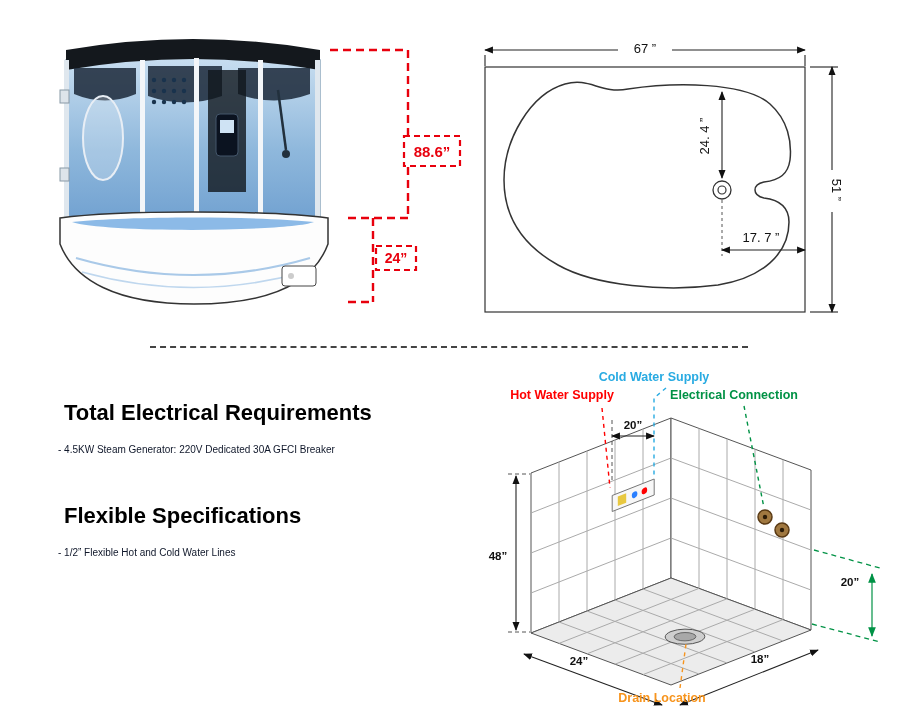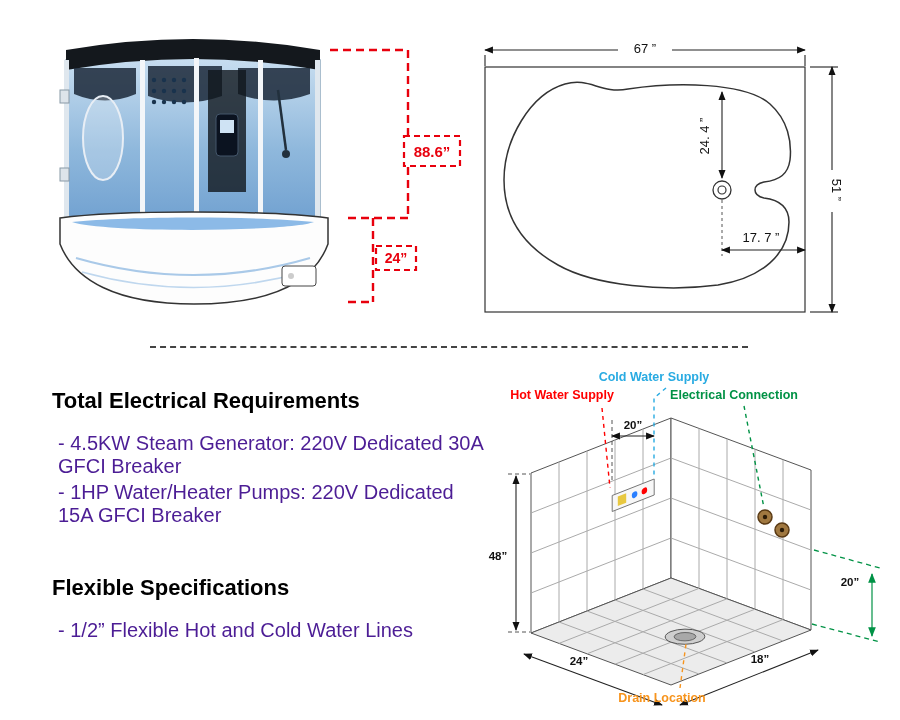--- a/index.html
+++ b/index.html
@@ -23,22 +23,22 @@
   .floorrect{fill:#ececec;stroke:#555;}
   .grout{stroke:#aaa;stroke-width:1;fill:none;}
   .leader{stroke-width:1.4;stroke-dasharray:4 4;fill:none;}
   .ilabel{font-size:12.5px;font-weight:bold;text-anchor:middle;}
   .idim{font-size:11.5px;font-weight:bold;fill:#111;text-anchor:middle;}
   .idimline{stroke:#222;stroke-width:1.1;fill:none;}
   .gdash{stroke-dasharray:5 4;stroke-width:1.3;fill:none;}
   .blkdash{stroke:#555;stroke-width:1;stroke-dasharray:4 3;fill:none;}
 
   
-  .section-title{font-size:22px;font-weight:bold;color:#000;margin:0;}
-  .section-item{font-size:20px;color:#4c1d95;margin:3px 0 3px 6px;}
+  .section-title{font-size:22px;font-weight:bold;color:#000;margin:12px;}
+  .section-item{font-size:10px;color:#0f172a;margin:3px 0 3px 6px;}
   .divider{border-top:2px dashed #444;height:0;}
 </style>
 </head>
 <body>
 
 <svg class="abs" style="left:48px;top:20px" width="415" height="292" viewBox="0 0 415 292">
   <defs>
     <linearGradient id="glassGrad" x1="0" y1="0" x2="0" y2="1">
       <stop offset="0" stop-color="#cde1f2"></stop>
       <stop offset="0.55" stop-color="#8fb8dc"></stop>
@@ -143,21 +143,20 @@
   <line x1="262" y1="228" x2="345" y2="228" class="dimline" marker-start="url(#pa)" marker-end="url(#pa)"></line>
   <text x="301" y="220" class="dimtext">17. 7 ”</text>
 </svg>
 
 <div class="abs divider" style="left:150px;top:346px;width:598px"></div>
 
 <div class="abs" style="left:52px;top:388px;width:440px">
   <p class="section-title">Total Electrical Requirements</p>
   <div style="margin-top:18px">
     <p class="section-item">- 4.5KW Steam Generator: 220V Dedicated 30A GFCI Breaker</p>
-    <p class="section-item">- 1HP Water/Heater Pumps: 220V Dedicated 15A GFCI Breaker</p>
   </div>
   <p class="section-title" style="margin-top:48px">Flexible Specifications</p>
   <div style="margin-top:18px">
     <p class="section-item">- 1/2” Flexible Hot and Cold Water Lines</p>
   </div>
 </div>
 
 <svg class="abs" style="left:476px;top:368px" width="414" height="350" viewBox="0 0 414 350">
   <defs>
     <marker id="ia" viewBox="0 0 10 10" refX="9" refY="5" markerWidth="8" markerHeight="8" orient="auto-start-reverse">

